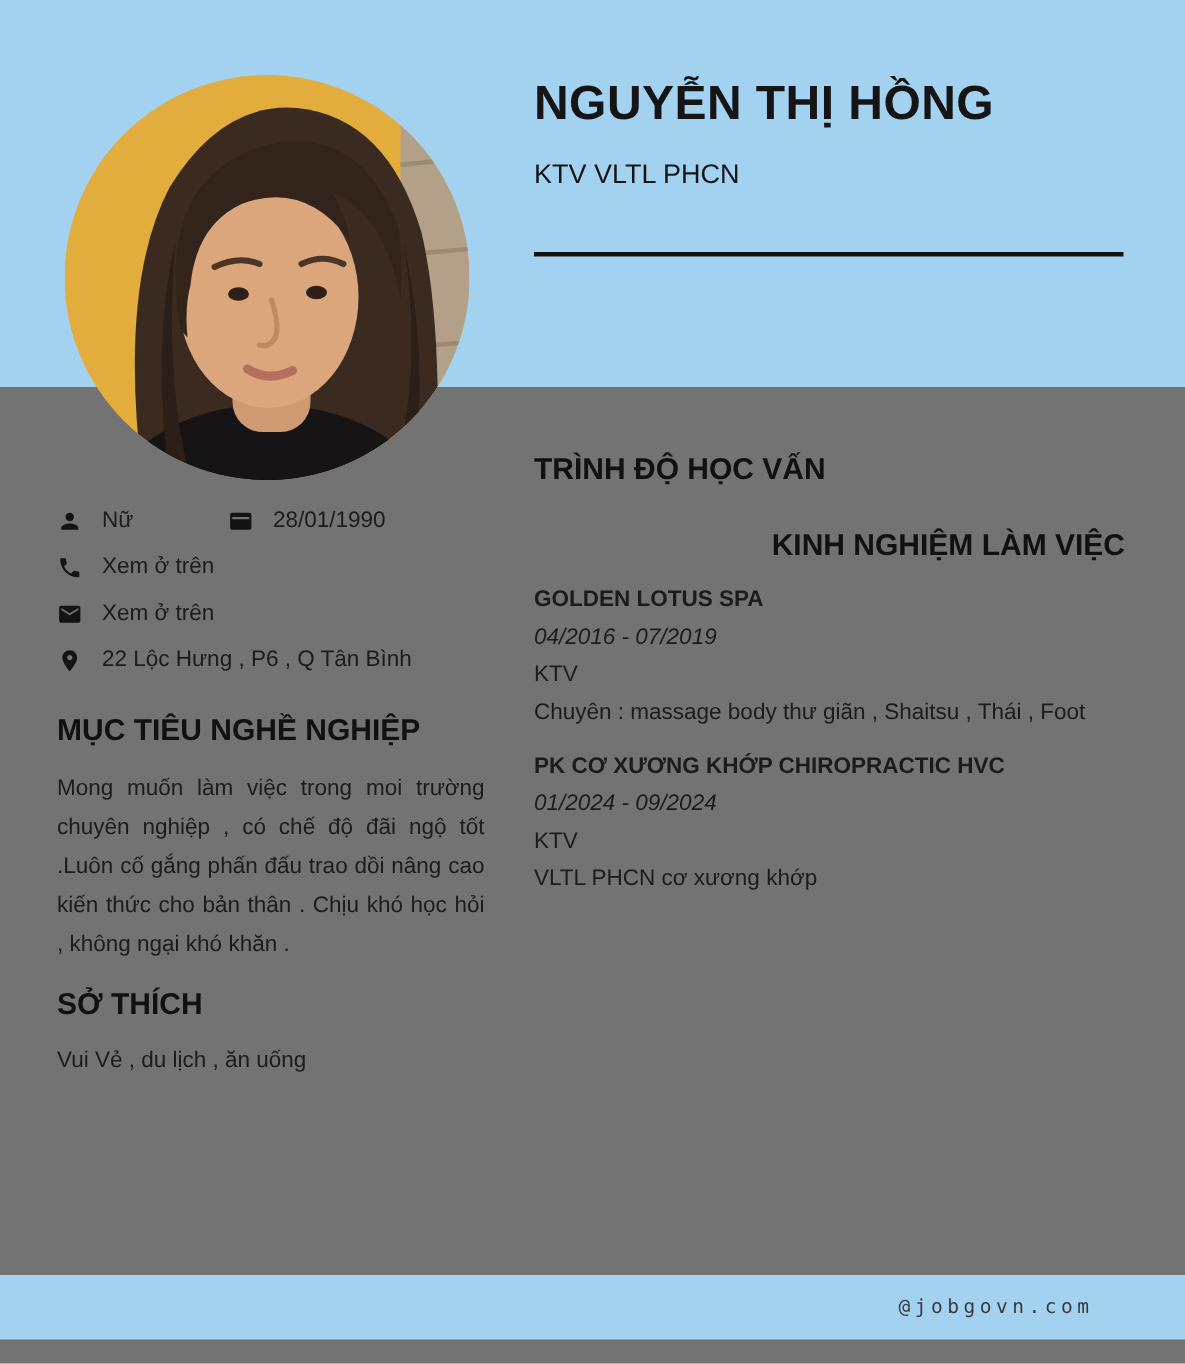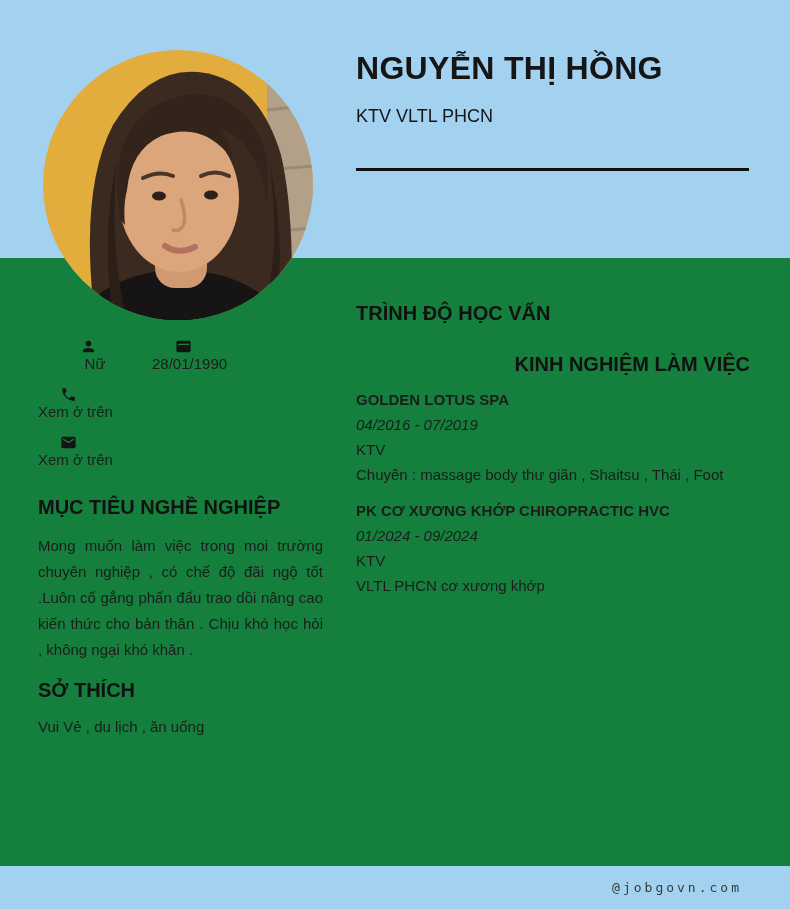--- a/index.html
+++ b/index.html
@@ -6,34 +6,34 @@
     --band-blue:#a3d2f1;
     --text:#1c1c1c;
     --rule-black:#111111;
   }
   *{box-sizing:border-box;}
   html,body{margin:0;padding:0;background:#e8e8e8;}
   .page{
     position:relative;
     width:790px;height:909px;
     margin:0 auto;
-    background:#15803d;
+    background:#737373;
     font-family:"Liberation Sans","DejaVu Sans",sans-serif;
     color:var(--text);
     overflow:hidden;
   }
   .band-top{
     position:absolute;left:0;top:0;width:790px;height:258px;
     background:var(--band-blue);
   }
   .band-bottom{
-    position:absolute;left:0;bottom:0;width:790px;height:43px;
+    position:absolute;left:0;bottom:16px;width:790px;height:43px;
     background:var(--band-blue);
     display:flex;align-items:center;justify-content:flex-end;
-    padding-right:48px;
+    padding-right:61px;
   }
   .watermark{
     font-family:"DejaVu Sans Mono","Liberation Mono",monospace;
     font-size:13px;letter-spacing:3px;color:#3a3a3a;
   }
   .photo-wrap{
     position:absolute;left:43px;top:50px;width:270px;height:270px;
     border-radius:50%;overflow:hidden;
   }
   .photo-wrap svg{display:block;width:100%;height:100%;}
@@ -45,21 +45,21 @@
   .job-title{
     margin:16px 0 0 0;font-size:18px;line-height:24px;font-weight:400;color:#151515;
   }
   .header-rule{
     position:absolute;left:356px;top:168px;width:393px;height:3px;
     background:var(--rule-black);
   }
   
   .left-col{position:absolute;left:38px;top:338px;width:285px;}
   .contact-row{display:flex;align-items:center;margin-bottom:13px;}
-  .contact-cell{display:flex;align-items:center;font-size:15px;line-height:18px;flex-direction:column;}
+  .contact-cell{display:flex;align-items:center;font-size:15px;line-height:18px;}
   .gender-cell{width:114px;flex:none;}
   .cicon{flex:none;width:17px;height:17px;margin-right:13px;}
   .cicon svg{display:block;width:17px;height:17px;fill:#141414;}
   .section-heading{
     margin:0;font-size:20px;line-height:24px;font-weight:700;color:#111;
   }
   .objective-heading{margin-top:26px;}
   .objective-text{
     margin:14px 0 0 0;font-size:15px;line-height:26px;
     text-align:justify;text-justify:inter-word;
@@ -156,20 +156,30 @@
       <span class="contact-cell">
         <span class="cicon">
           <svg viewBox="0 0 24 24">
               <path d="M20 4H4c-1.1 0-1.99.9-1.99 2L2 18c0 1.1.9 2 2 2h16c1.1 0 2-.9 2-2V6c0-1.1-.9-2-2-2zm0 4l-8 5-8-5V6l8 5 8-5v2z"></path>
             </svg>
         </span>
         <span class="ctext">Xem ở trên</span>
       </span>
     </div>
 
+    <div class="contact-row">
+      <span class="contact-cell">
+        <span class="cicon">
+          <svg viewBox="0 0 24 24">
+              <path d="M12 2C8.13 2 5 5.13 5 9c0 5.25 7 13 7 13s7-7.75 7-13c0-3.87-3.13-7-7-7zm0 9.5c-1.38 0-2.5-1.12-2.5-2.5s1.12-2.5 2.5-2.5 2.5 1.12 2.5 2.5-1.12 2.5-2.5 2.5z"></path>
+            </svg>
+        </span>
+        <span class="ctext">22 Lộc Hưng , P6 , Q Tân Bình</span>
+      </span>
+    </div>
 
     <h2 class="section-heading objective-heading">MỤC TIÊU NGHỀ NGHIỆP</h2>
     <p class="objective-text">Mong muốn làm việc trong moi trường chuyên nghiệp , có chế độ đãi ngộ tốt .Luôn cố gắng phấn đấu trao dồi nâng cao kiến thức cho bản thân . Chịu khó học hỏi , không ngại khó khăn .</p>
 
     <h2 class="section-heading hobby-heading">SỞ THÍCH</h2>
     <p class="hobby-text">Vui Vẻ , du lịch , ăn uống</p>
 
   </div>
 
   <div class="right-col">

